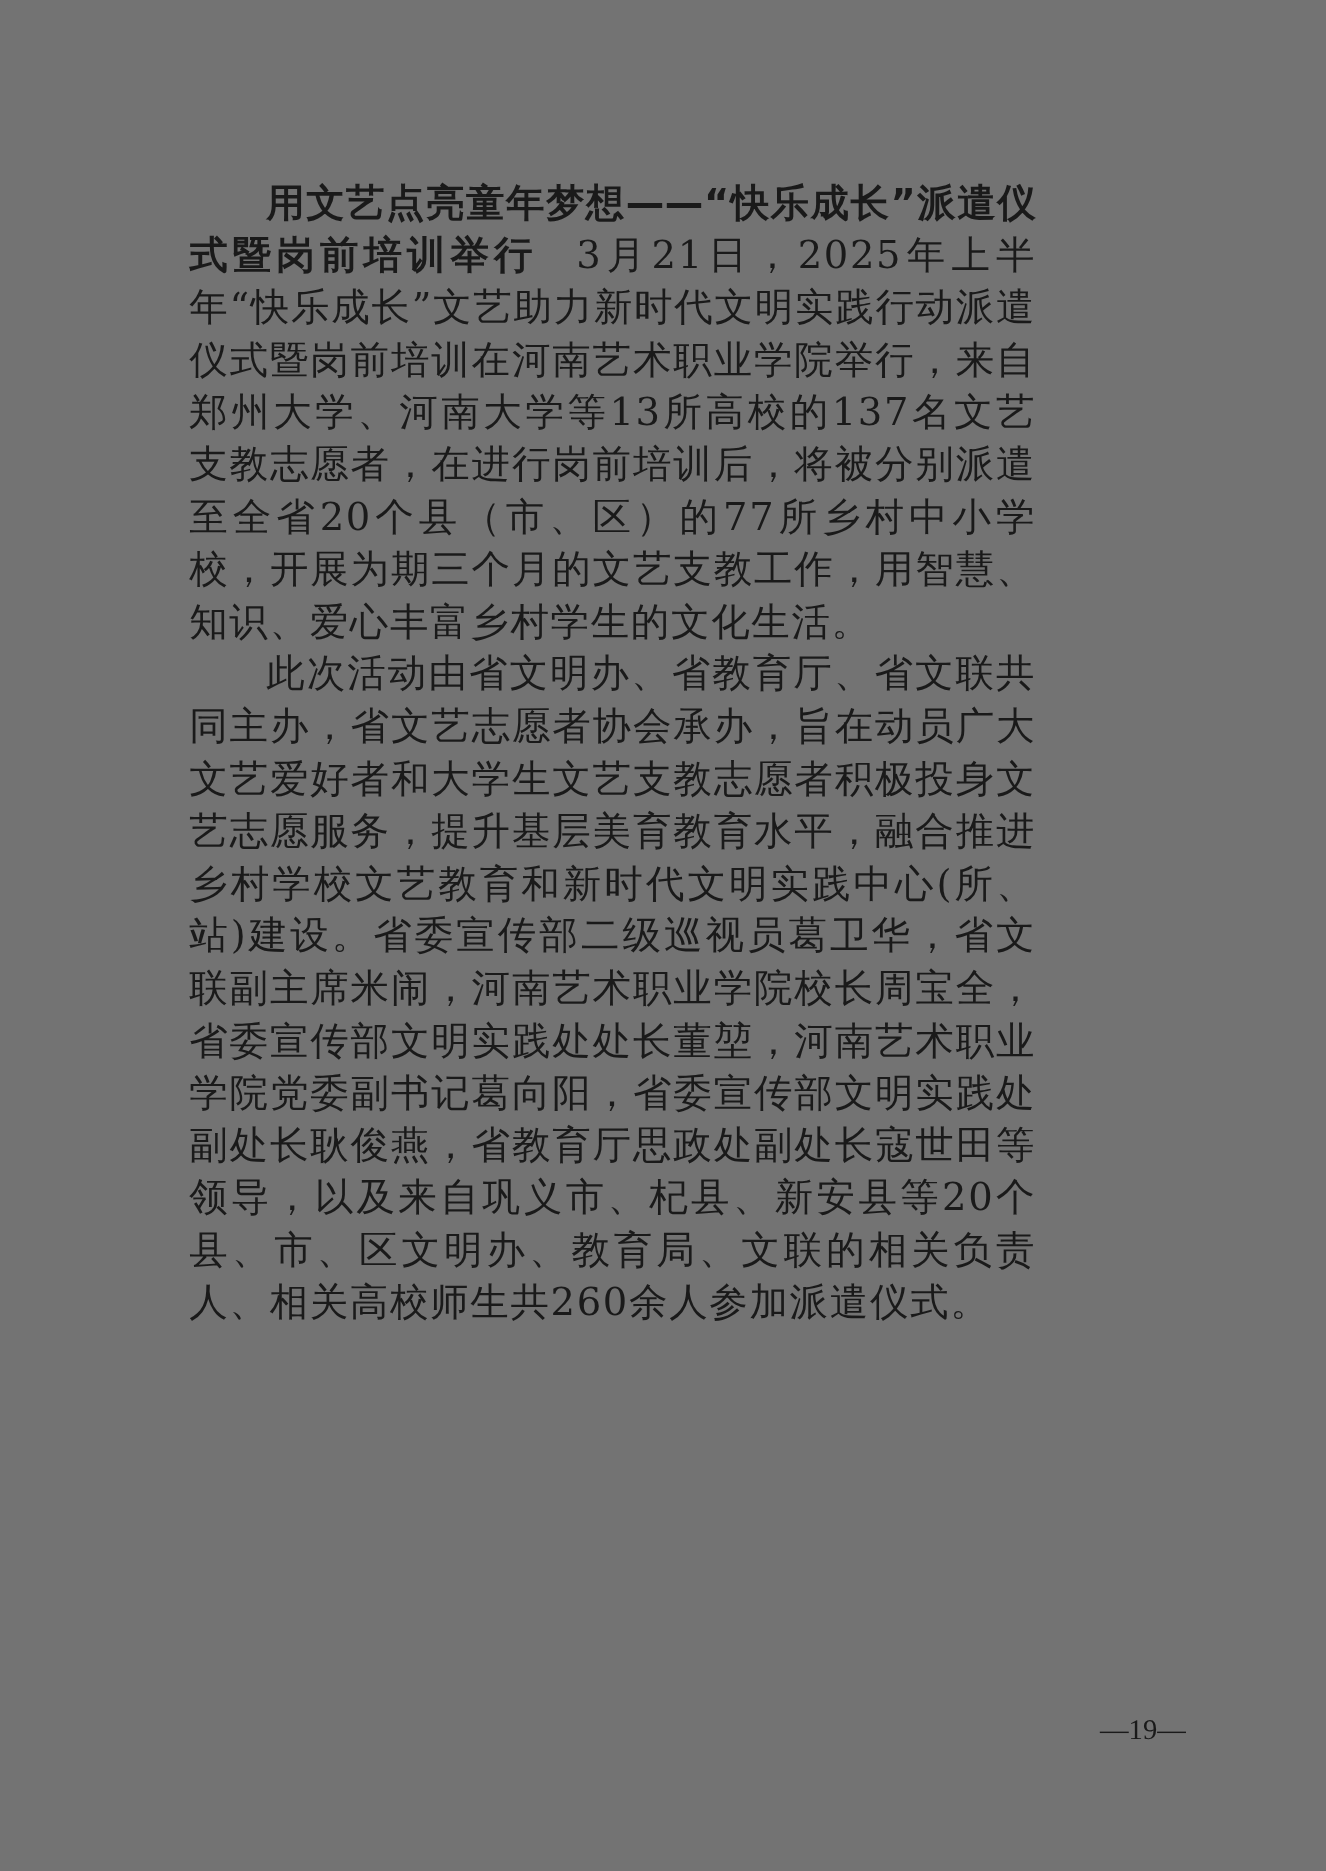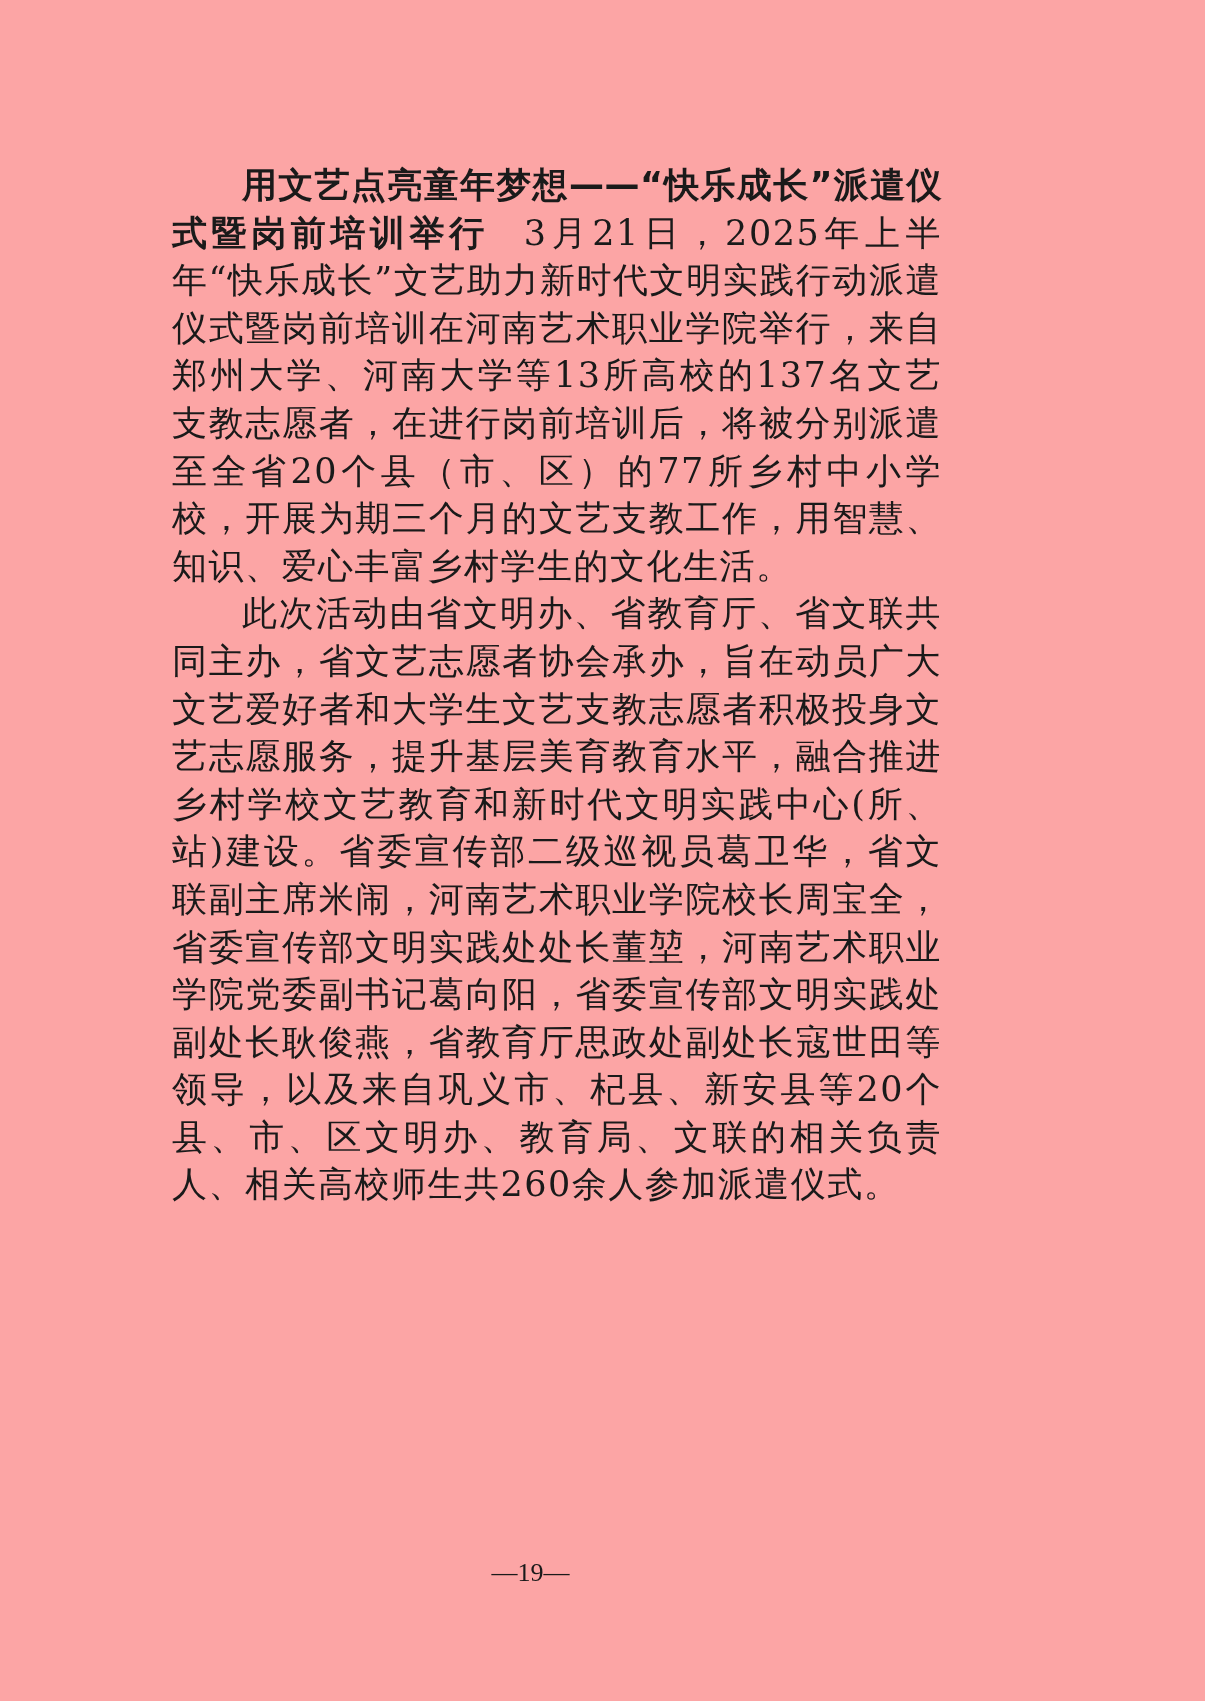--- a/index.html
+++ b/index.html
@@ -1,33 +1,33 @@
 <!DOCTYPE html>
 <html><head>
   <meta charset="utf-8">
   <style>
     html, body { margin: 0; padding: 0; background: #ffffff; }
     body { width: 1205px; height: 1701px; position: relative; overflow: hidden; }
-    .page { position: absolute; left: 0; top: 0; width: 1205px; height: 1701px; background: #fca5a5; }
+    .page { position: absolute; left: 0; top: 0; width: 1205px; height: 1701px; background: #737373; }
     .content {
       position: absolute; left: 172px; top: 162px; width: 770px;
       font-family: "DejaVu Serif", "Liberation Serif", serif;
       color: #1a1a1a;
       font-size: 35px;
       line-height: 47.6px;
       letter-spacing: 1.5px;
       text-align: justify;
       text-justify: inter-character;
     }
     .para { margin: 0; text-indent: 2em; }
     .lead-title { font-family: "DejaVu Sans", "Liberation Sans", sans-serif; font-weight: bold; letter-spacing: 0.5px; }
     .gap { display: inline-block; width: 1em; }
     .page-number {
-      position: absolute; left: 0; width: 1061px; top: 1558px; text-align: center;
-      font-family: "Liberation Serif", "DejaVu Serif", serif; font-size: 26px; color: #1a1a1a;
+      position: absolute; left: 0; width: 1061px; top: 1558px; text-align: right;
+      font-family: "Liberation Serif", "DejaVu Serif", serif; font-size: 26px; color: #1a1a1a; padding-left: 17px;
     }
   </style>
 </head>
 <body>
 
 <div class="page">
   <div class="content">
     <p class="para"><span class="lead-title">用文艺点亮童年梦想——“快乐成长”派遣仪式暨岗前培训举行</span><span class="gap"></span><span>3月21日，2025年上半年“快乐成长”文艺助力新时代文明实践行动派遣仪式暨岗前培训在河南艺术职业学院举行，来自郑州大学、河南大学等13所高校的137名文艺支教志愿者，在进行岗前培训后，将被分别派遣至全省20个县（市、区）的77所乡村中小学校，开展为期三个月的文艺支教工作，用智慧、知识、爱心丰富乡村学生的文化生活。</span></p>
     <p class="para">此次活动由省文明办、省教育厅、省文联共同主办，省文艺志愿者协会承办，旨在动员广大文艺爱好者和大学生文艺支教志愿者积极投身文艺志愿服务，提升基层美育教育水平，融合推进乡村学校文艺教育和新时代文明实践中心(所、站)建设。省委宣传部二级巡视员葛卫华，省文联副主席米闹，河南艺术职业学院校长周宝全，省委宣传部文明实践处处长董堃，河南艺术职业学院党委副书记葛向阳，省委宣传部文明实践处副处长耿俊燕，省教育厅思政处副处长寇世田等领导，以及来自巩义市、杞县、新安县等20个县、市、区文明办、教育局、文联的相关负责人、相关高校师生共260余人参加派遣仪式。</p>
   </div>

